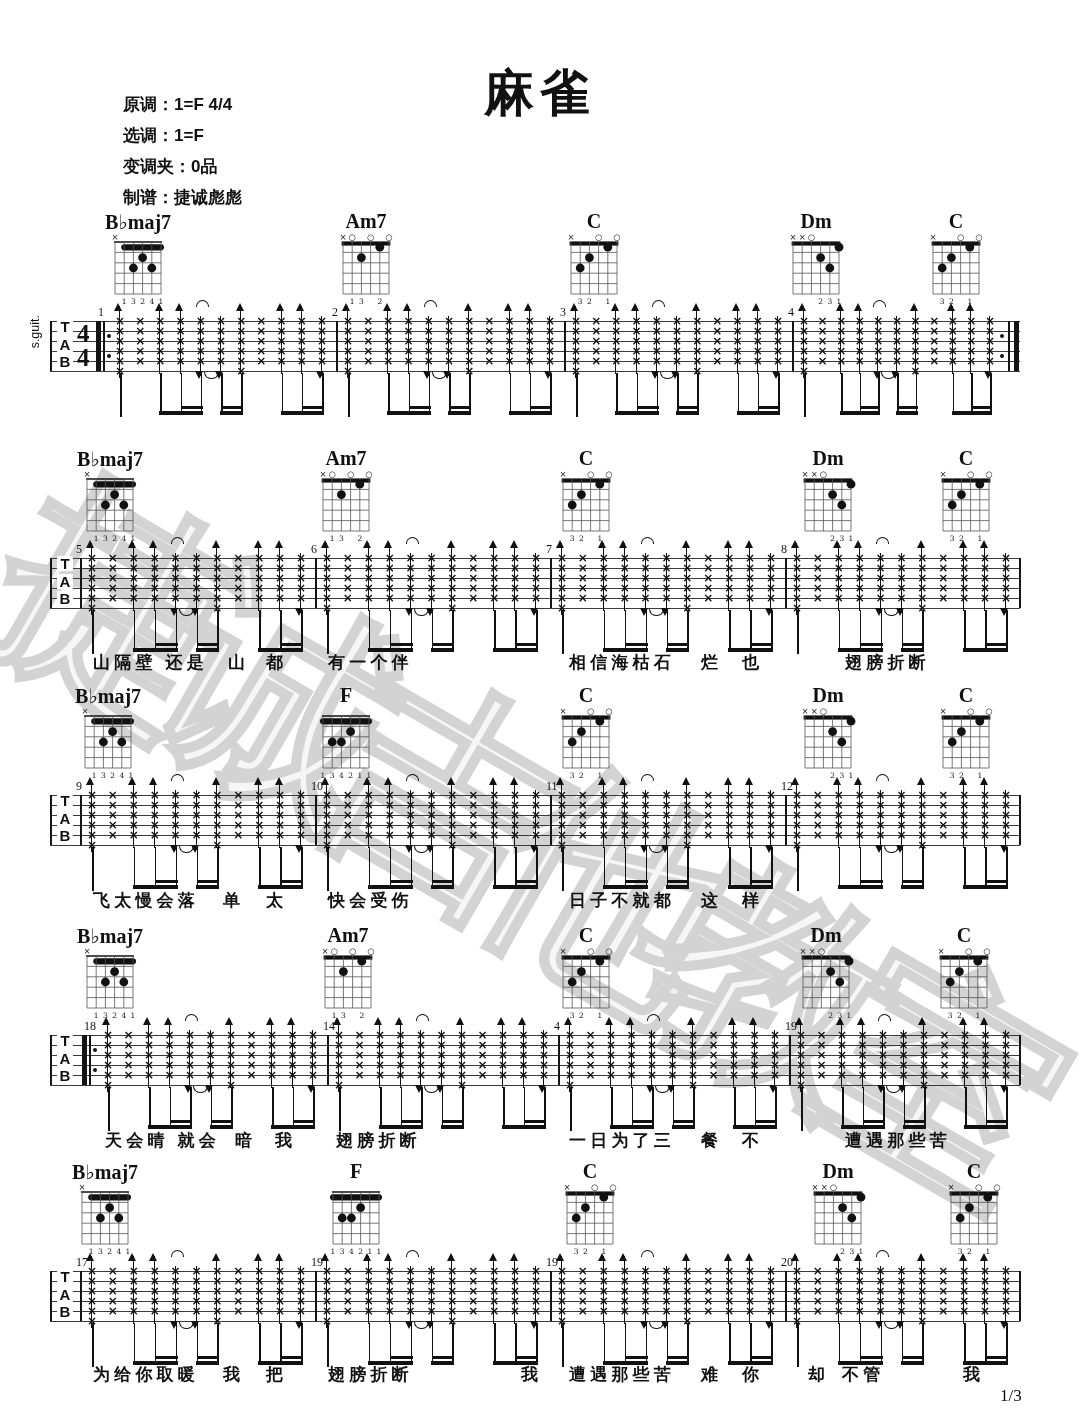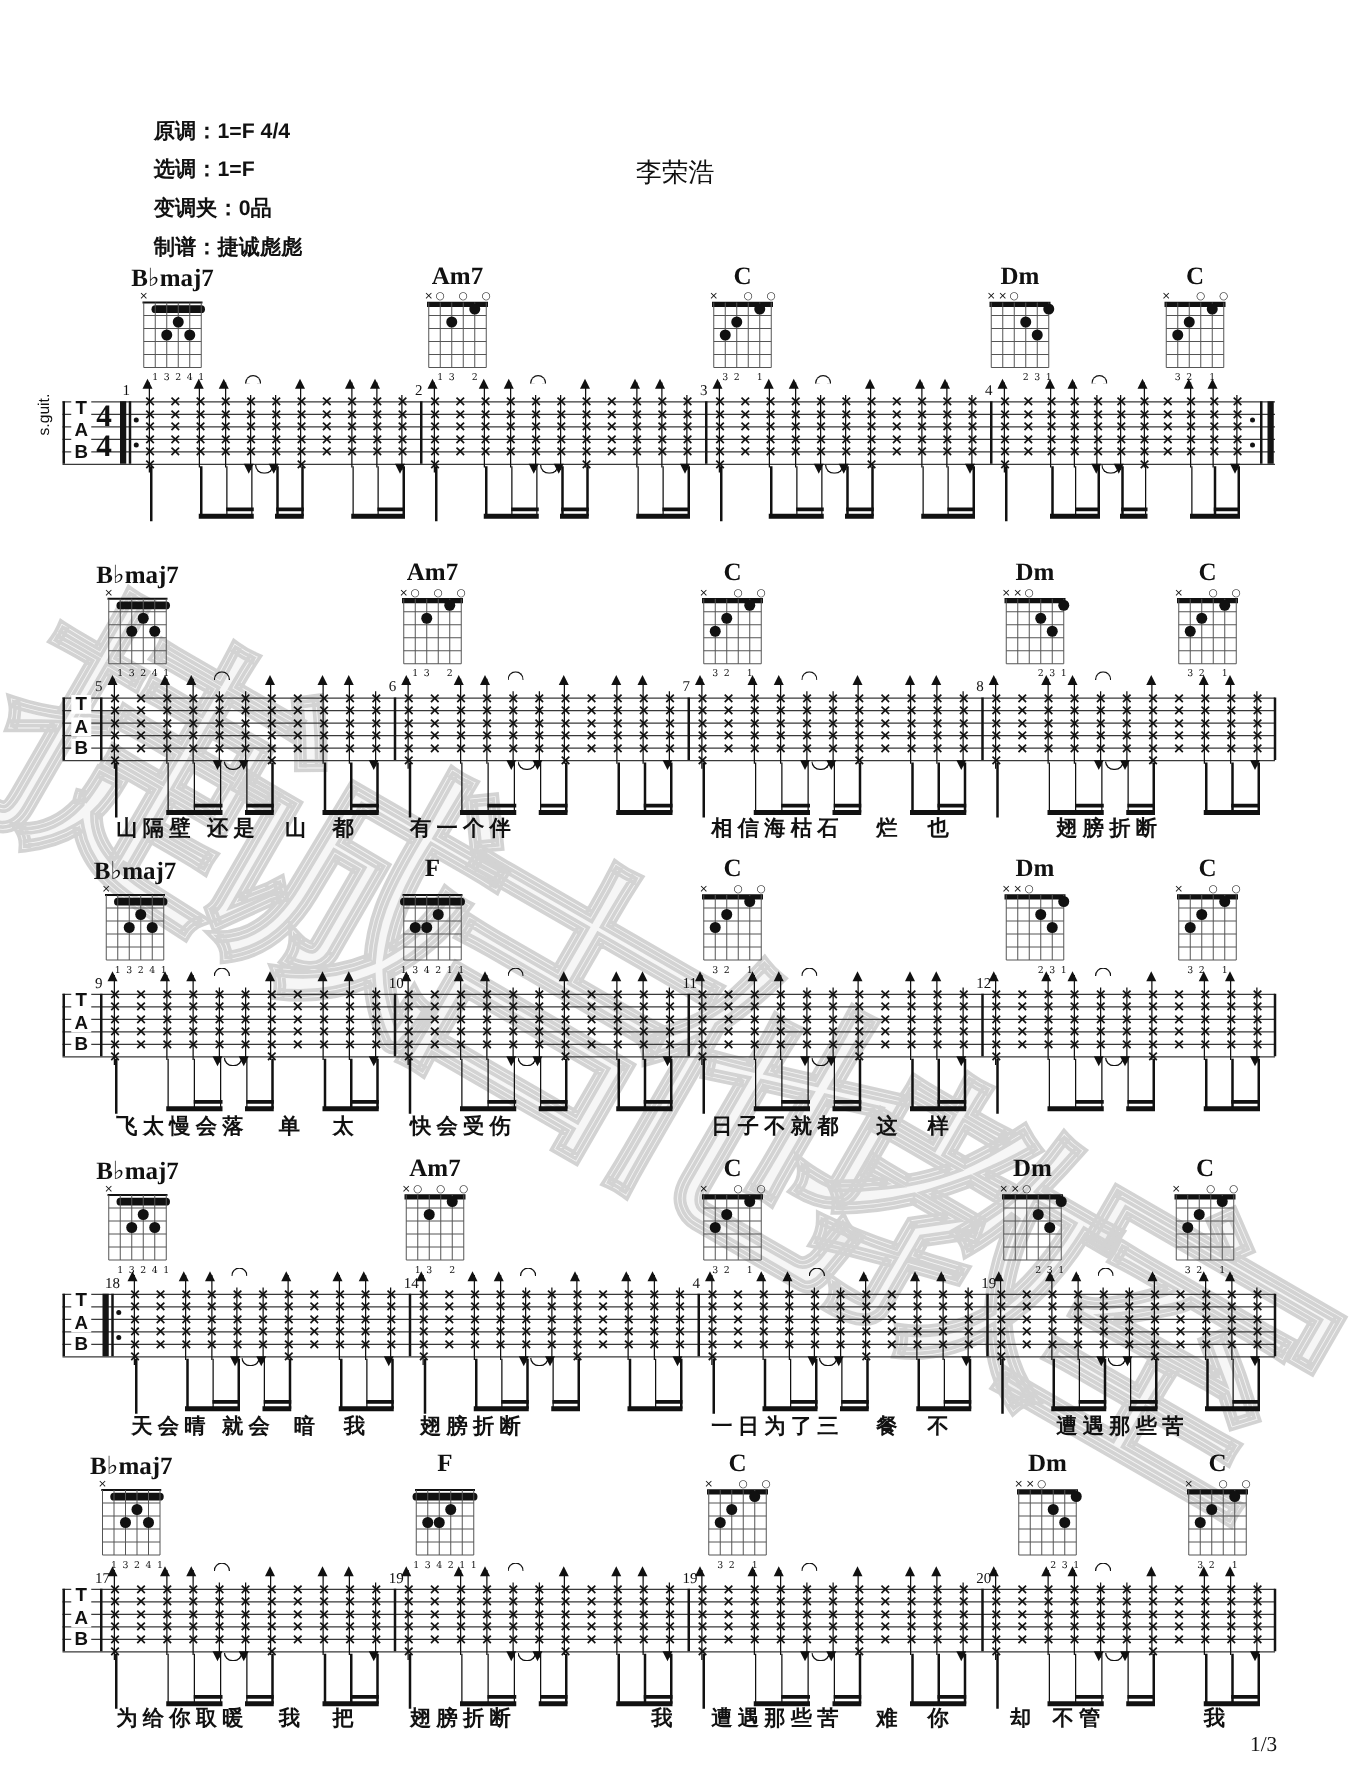--- a/index.html
+++ b/index.html
@@ -37,21 +37,21 @@
         line-height:25px;z-index:3;}
   .cname{position:absolute;width:90px;text-align:center;font-family:"Liberation Serif","DejaVu Serif",serif;
          font-weight:bold;font-size:20px;z-index:3;}
   .lyr{position:absolute;font-weight:bold;font-size:17px;letter-spacing:4.2px;white-space:pre;z-index:3;}
   svg{position:absolute;z-index:3;}
 </style>
 </head>
 <body>
 
 <div class="page" id="page">
-  <div class="abs artist">李荣浩</div>
+  <div class="abs title">麻雀</div>
   <div class="abs infoline" style="top:93px">原调：1=F  4/4</div>
   <div class="abs infoline" style="top:124px">选调：1=F</div>
   <div class="abs infoline" style="top:155px">变调夹：0品</div>
   <div class="abs infoline" style="top:186px">制谱：捷诚彪彪</div>
   <div class="abs watermark">捷诚吉他教室</div>
   <div class="abs pagenum">1/3</div>
 <div class="cname" style="left: 93px; top: 210px;">B♭maj7</div>
     <svg width="56" height="80" style="left: 110px; top: 232px;">
       <text x="5" y="7.5" font-size="8.5" text-anchor="middle" font-family="DejaVu Sans" fill="#111">×</text>
       <line x1="4" y1="10" x2="52" y2="10" stroke="#111" stroke-width="1.6"></line>

